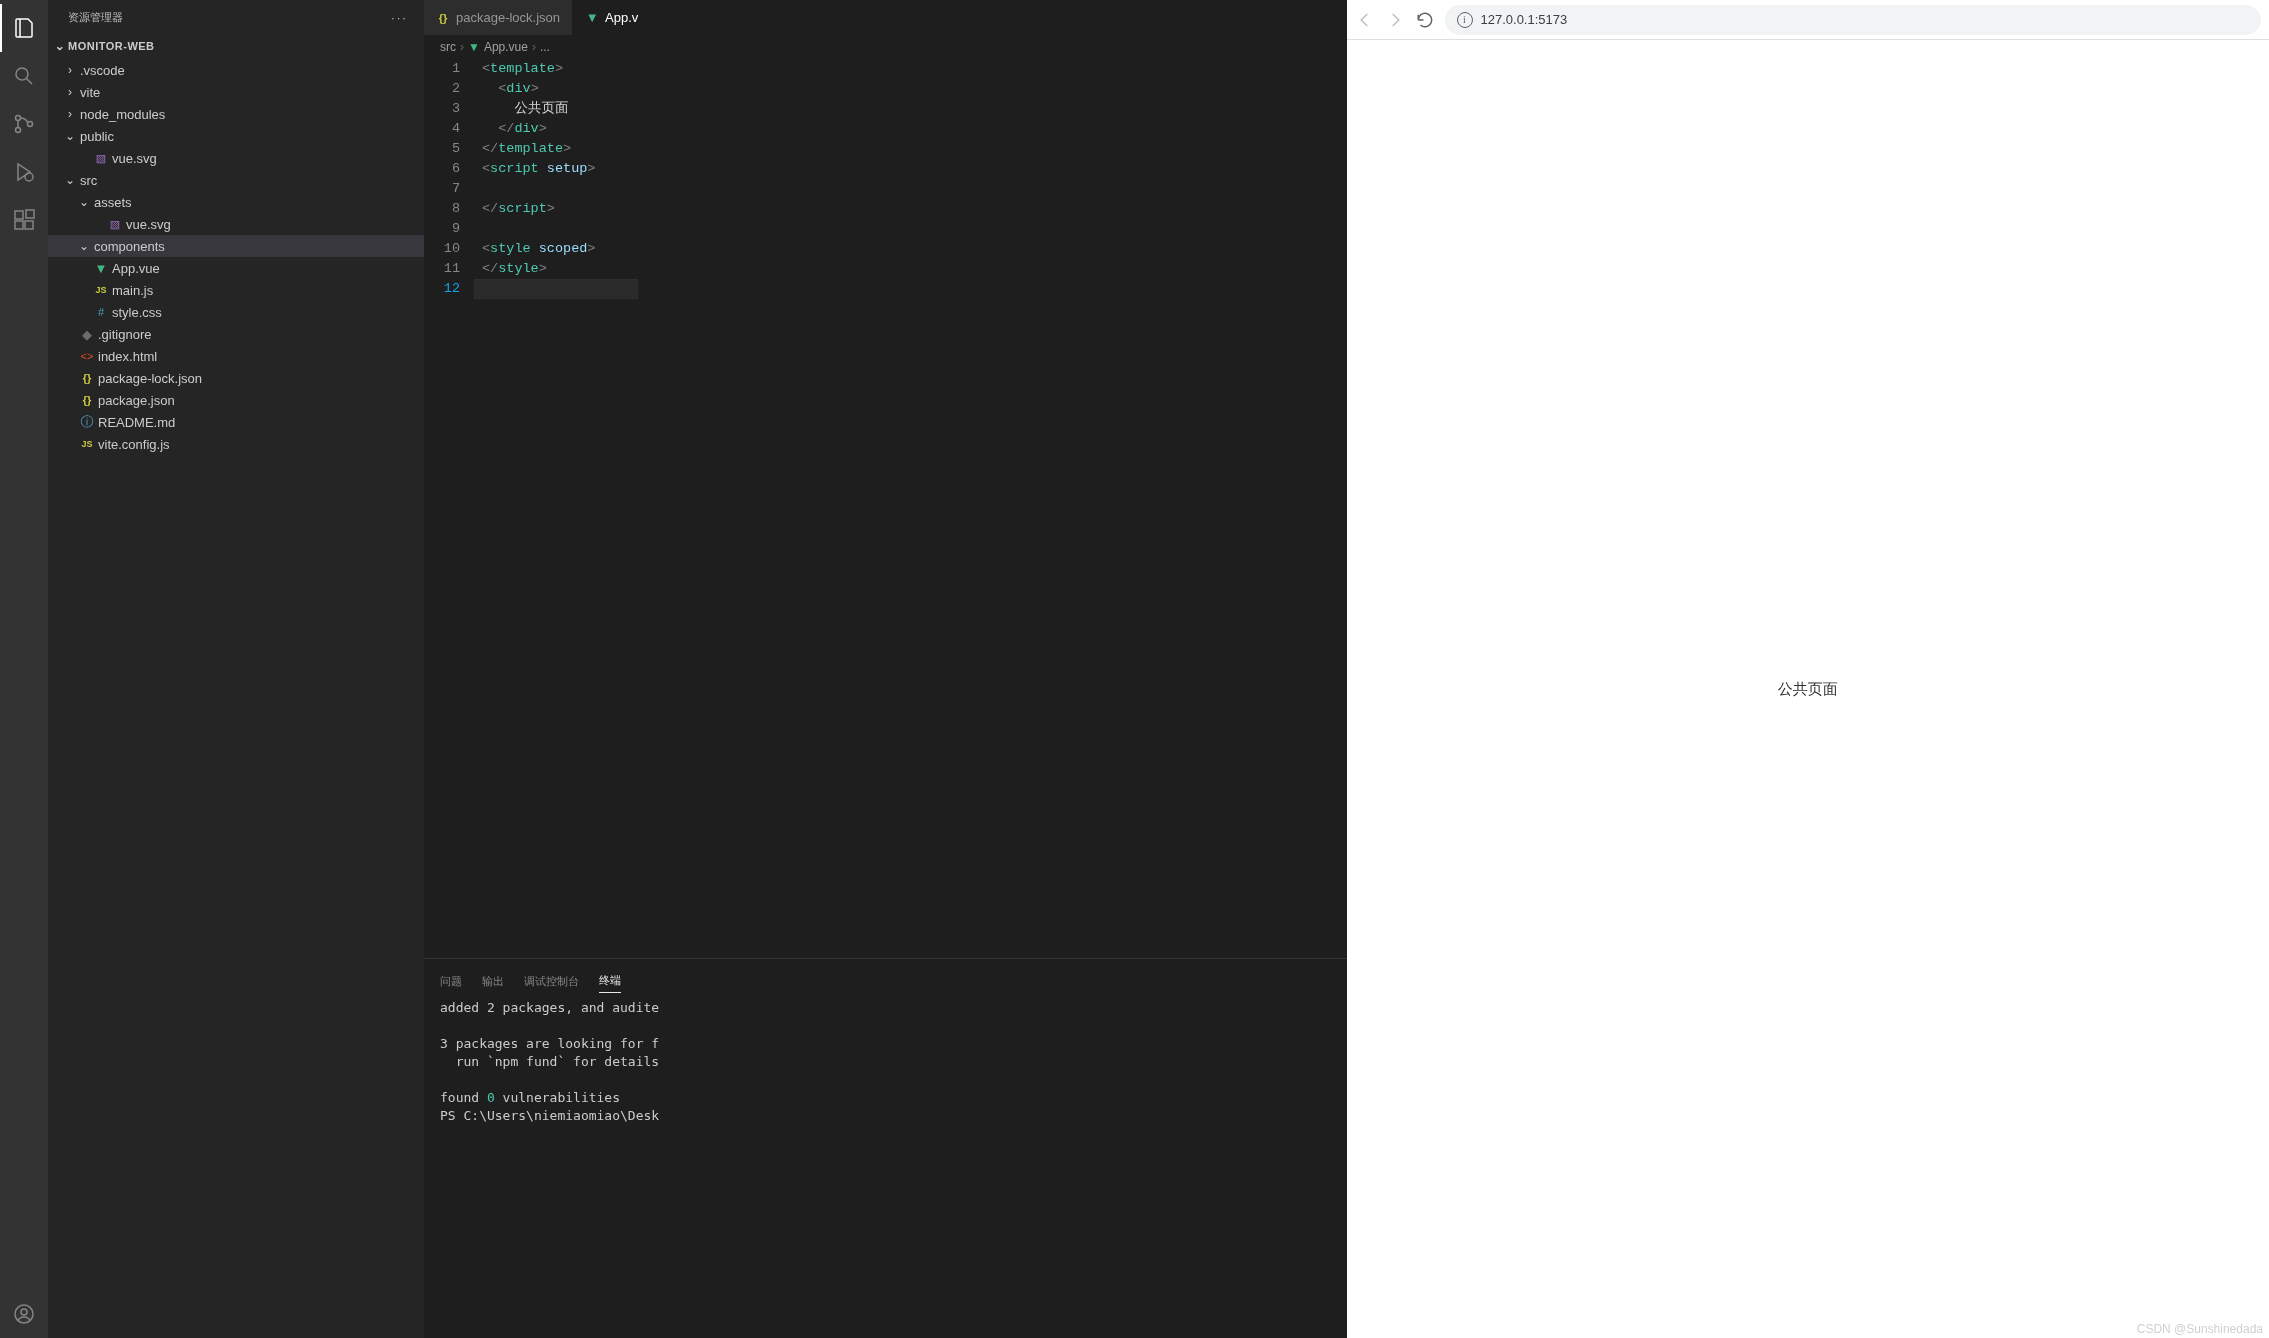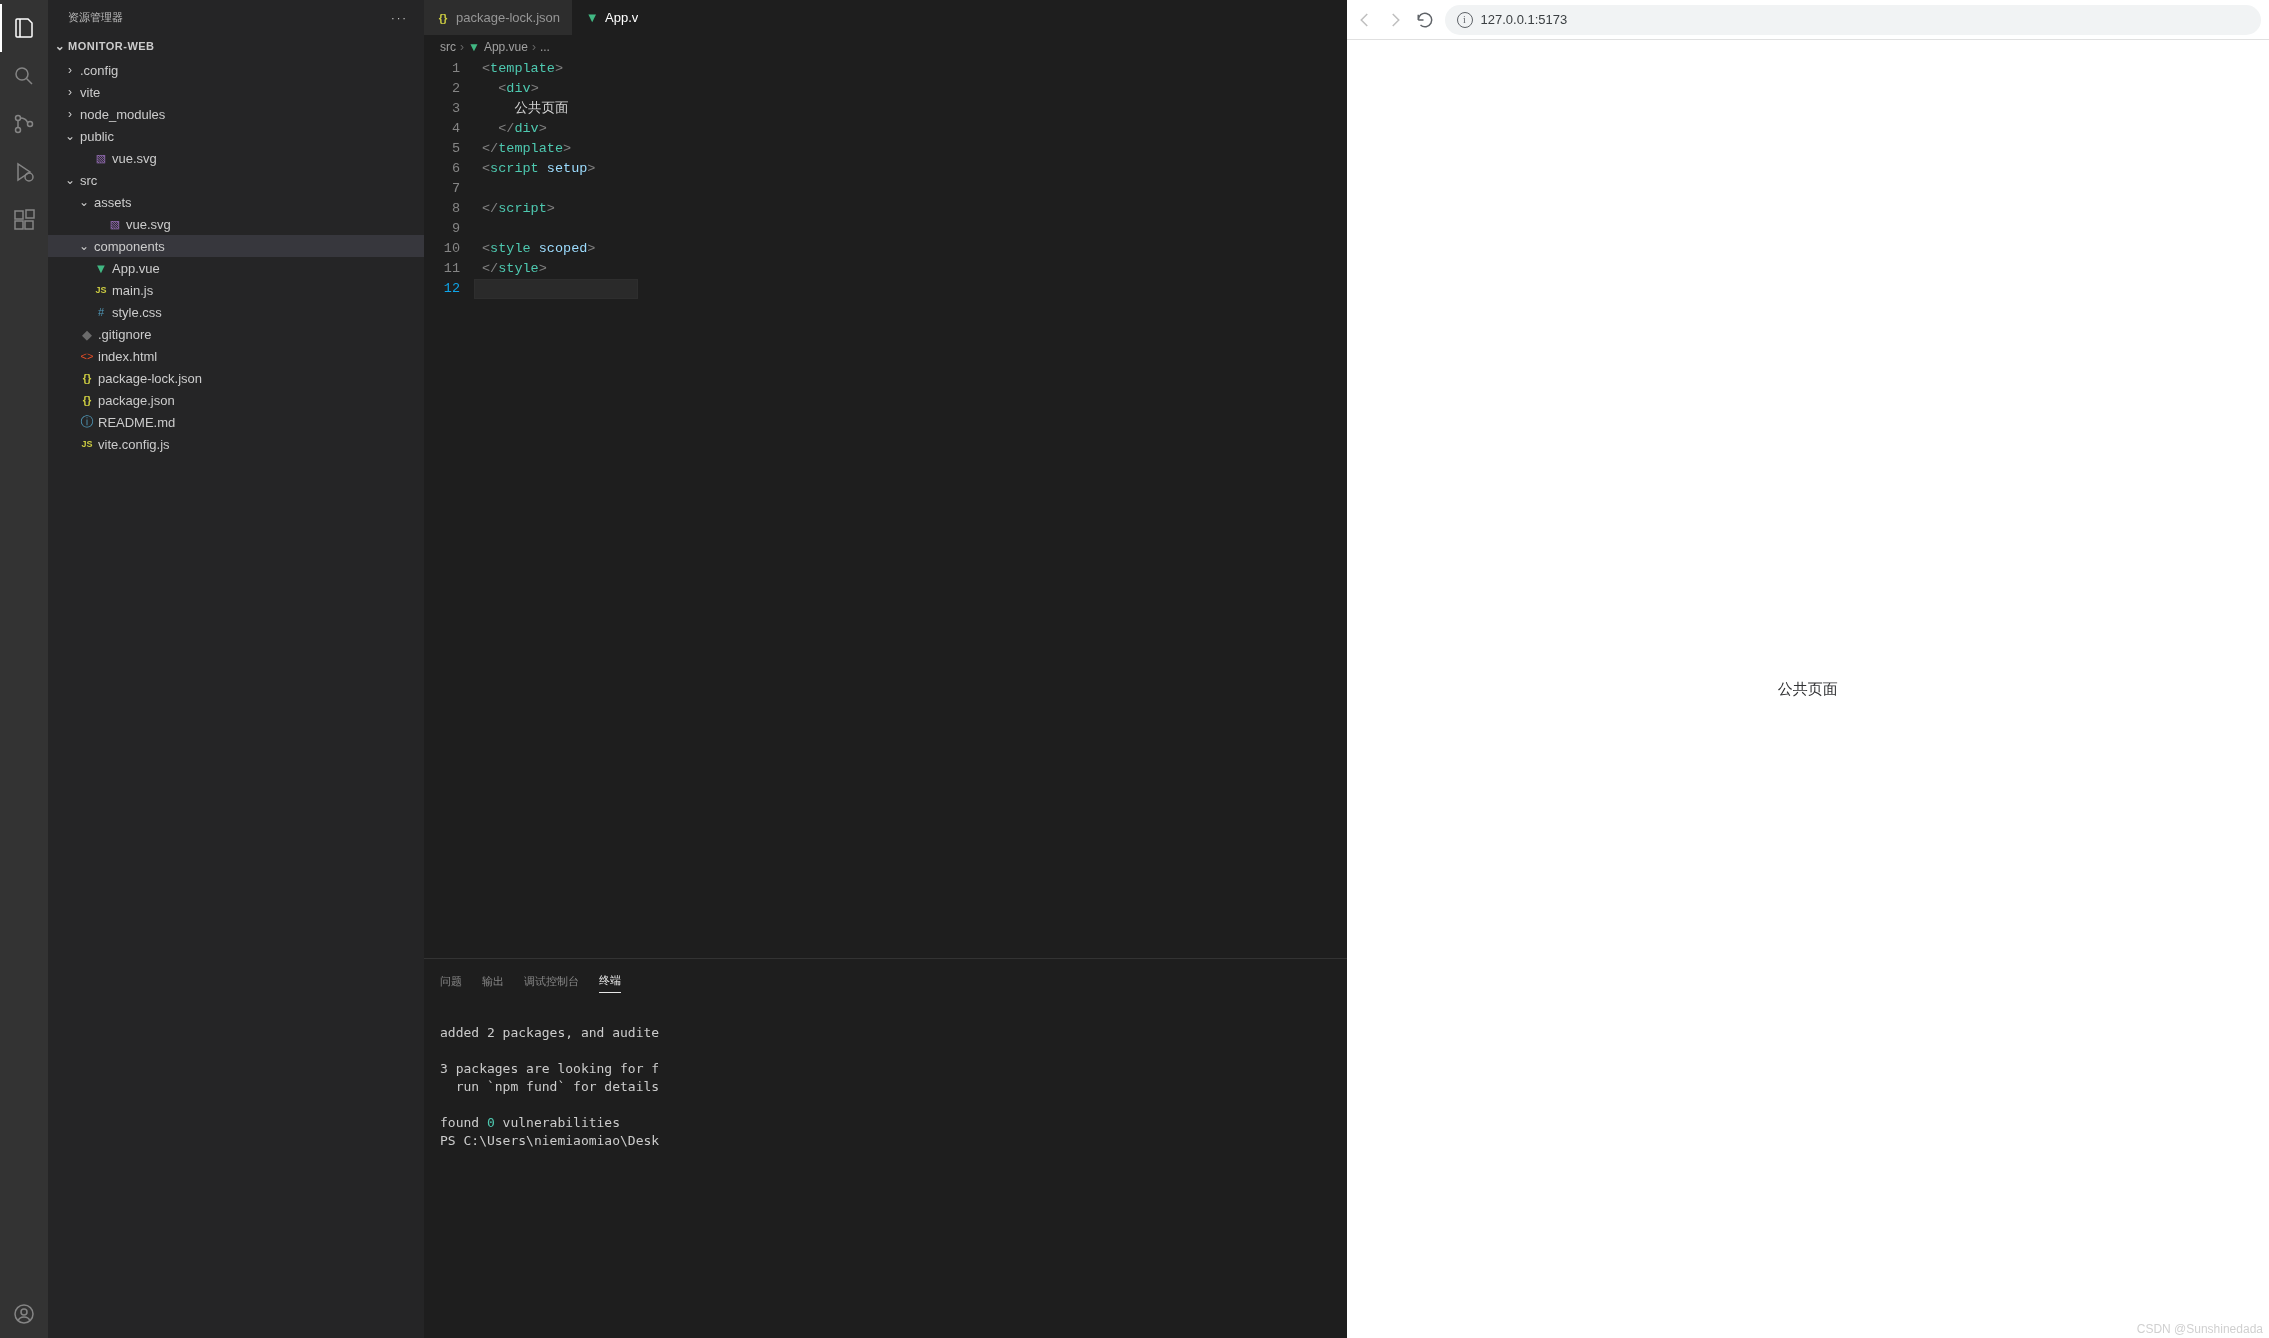--- a/index.html
+++ b/index.html
@@ -58,21 +58,21 @@
   .tok-tag { color: #808080; }
   .tok-name{ color: #4ec9b0; }
   .tok-attr{ color: #9cdcfe; }
   .tok-txt { color: #d4d4d4; }
 
   
   .panel { background: #1e1e1e; border-top: 1px solid #333; padding: 4px 0 0; display: flex; flex-direction: column; }
   .panel-tabs { height: 30px; display: flex; align-items: flex-end; gap: 20px; padding-left: 16px; }
   .panel-tab { font-size: 11px; color: #888; cursor: pointer; padding: 4px 0; }
   .panel-tab.active { color: #e7e7e7; border-bottom: 1px solid #e7e7e7; }
-  .terminal-out { flex: 1; padding: 6px 16px; font-family: Consolas, monospace; font-size: 13px; color: #ccc; white-space: pre; line-height: 18px; overflow: hidden; margin-top: 25px;}
+  .terminal-out { flex: 1; padding: 6px 16px; font-family: Consolas, monospace; font-size: 13px; color: #ccc; white-space: pre; line-height: 18px; overflow: hidden;}
   .term-num { color: #4ec9b0; }
 
   
   .editor-and-panel { display: flex; flex-direction: column; flex: 1; min-width: 0; }
   .editor-half { flex: 1; display: flex; min-height: 0; }
 
   
   .browser { flex: 1; background: #fff; display: flex; flex-direction: column; min-width: 0; }
   .browser-bar { height: 40px; background: #fff; border-bottom: 1px solid #e0e0e0; display: flex; align-items: center; padding: 0 8px; gap: 10px; color: #5f6368; }
   .browser-bar .nav-ic { width: 20px; height: 20px; display: flex; align-items: center; justify-content: center; cursor: pointer; color:#5f6368;}
@@ -138,21 +138,21 @@
       <span class="dots">···</span>
     </div>
     <div class="section-title">
       <span class="chev">⌄</span>
       <span>MONITOR-WEB</span>
     </div>
     <div class="tree" id="tree">
         <div class="tree-row">
           <span class="indent" style="width:14px"></span>
           <span class="chev">›</span>
-          <span class="label">.config</span>
+          <span class="label">.vscode</span>
         </div>
         <div class="tree-row">
           <span class="indent" style="width:14px"></span>
           <span class="chev">›</span>
           <span class="label">vite</span>
         </div>
         <div class="tree-row">
           <span class="indent" style="width:14px"></span>
           <span class="chev">›</span>
           <span class="label">node_modules</span>

